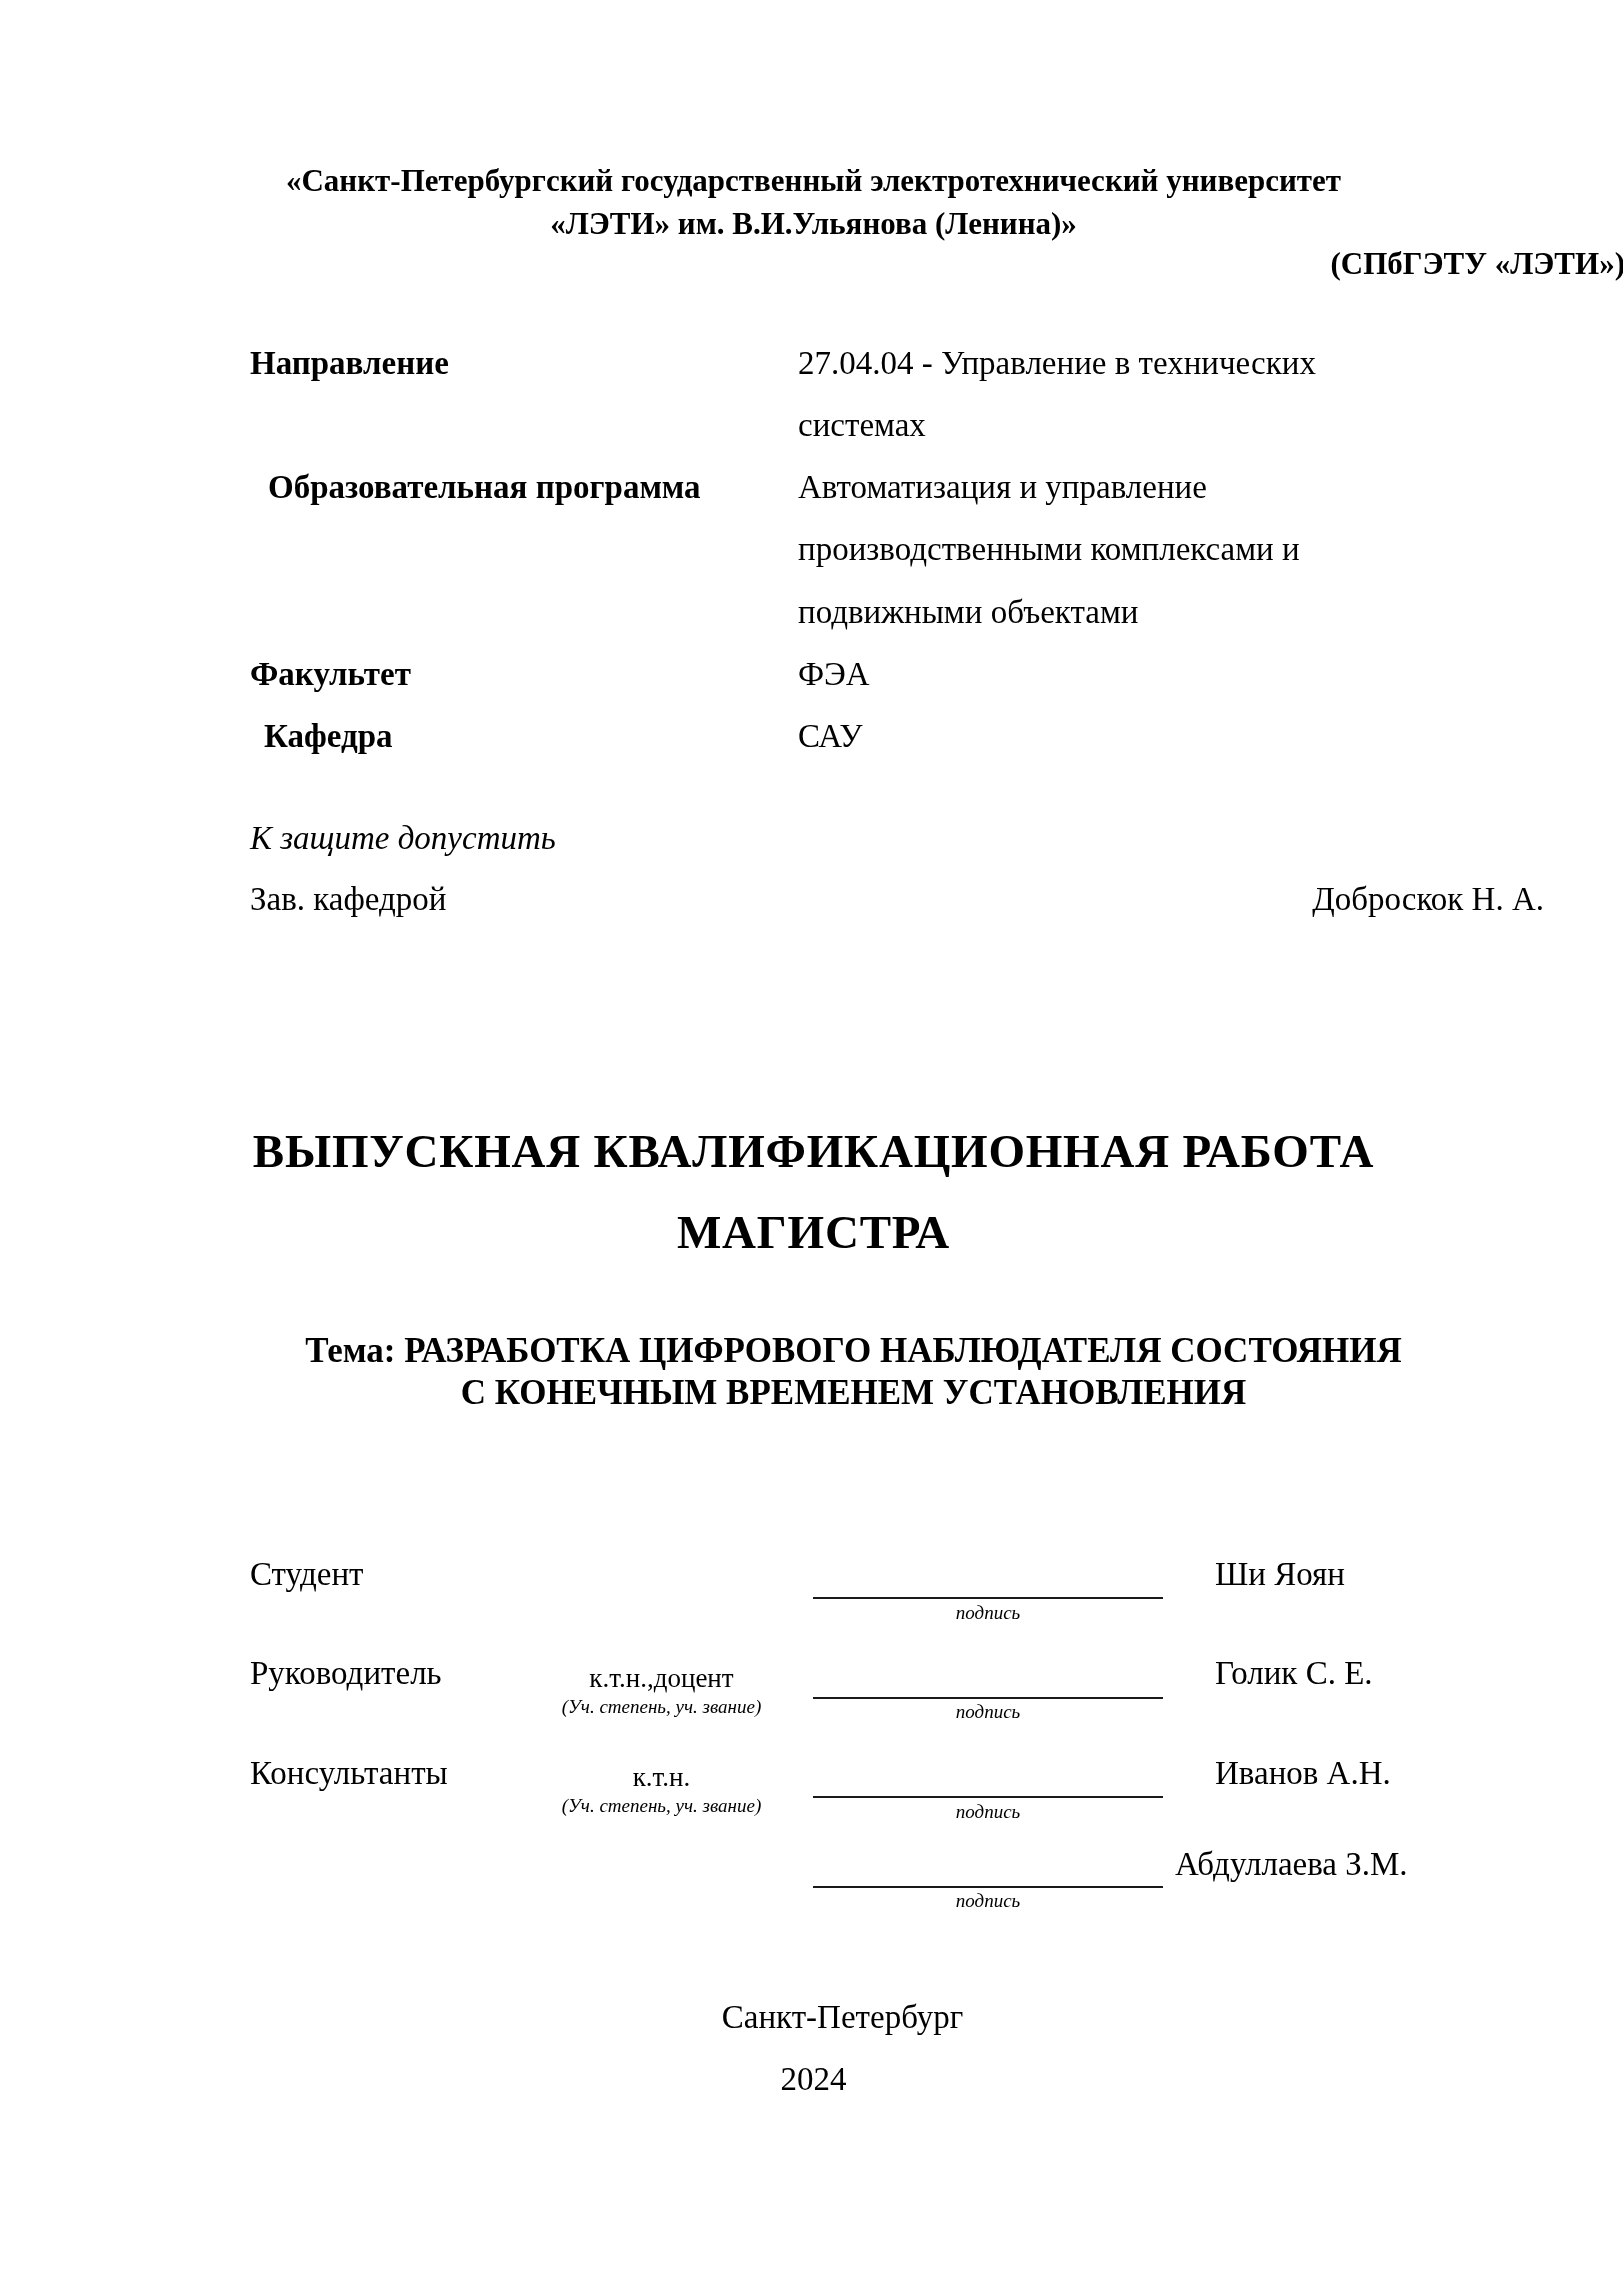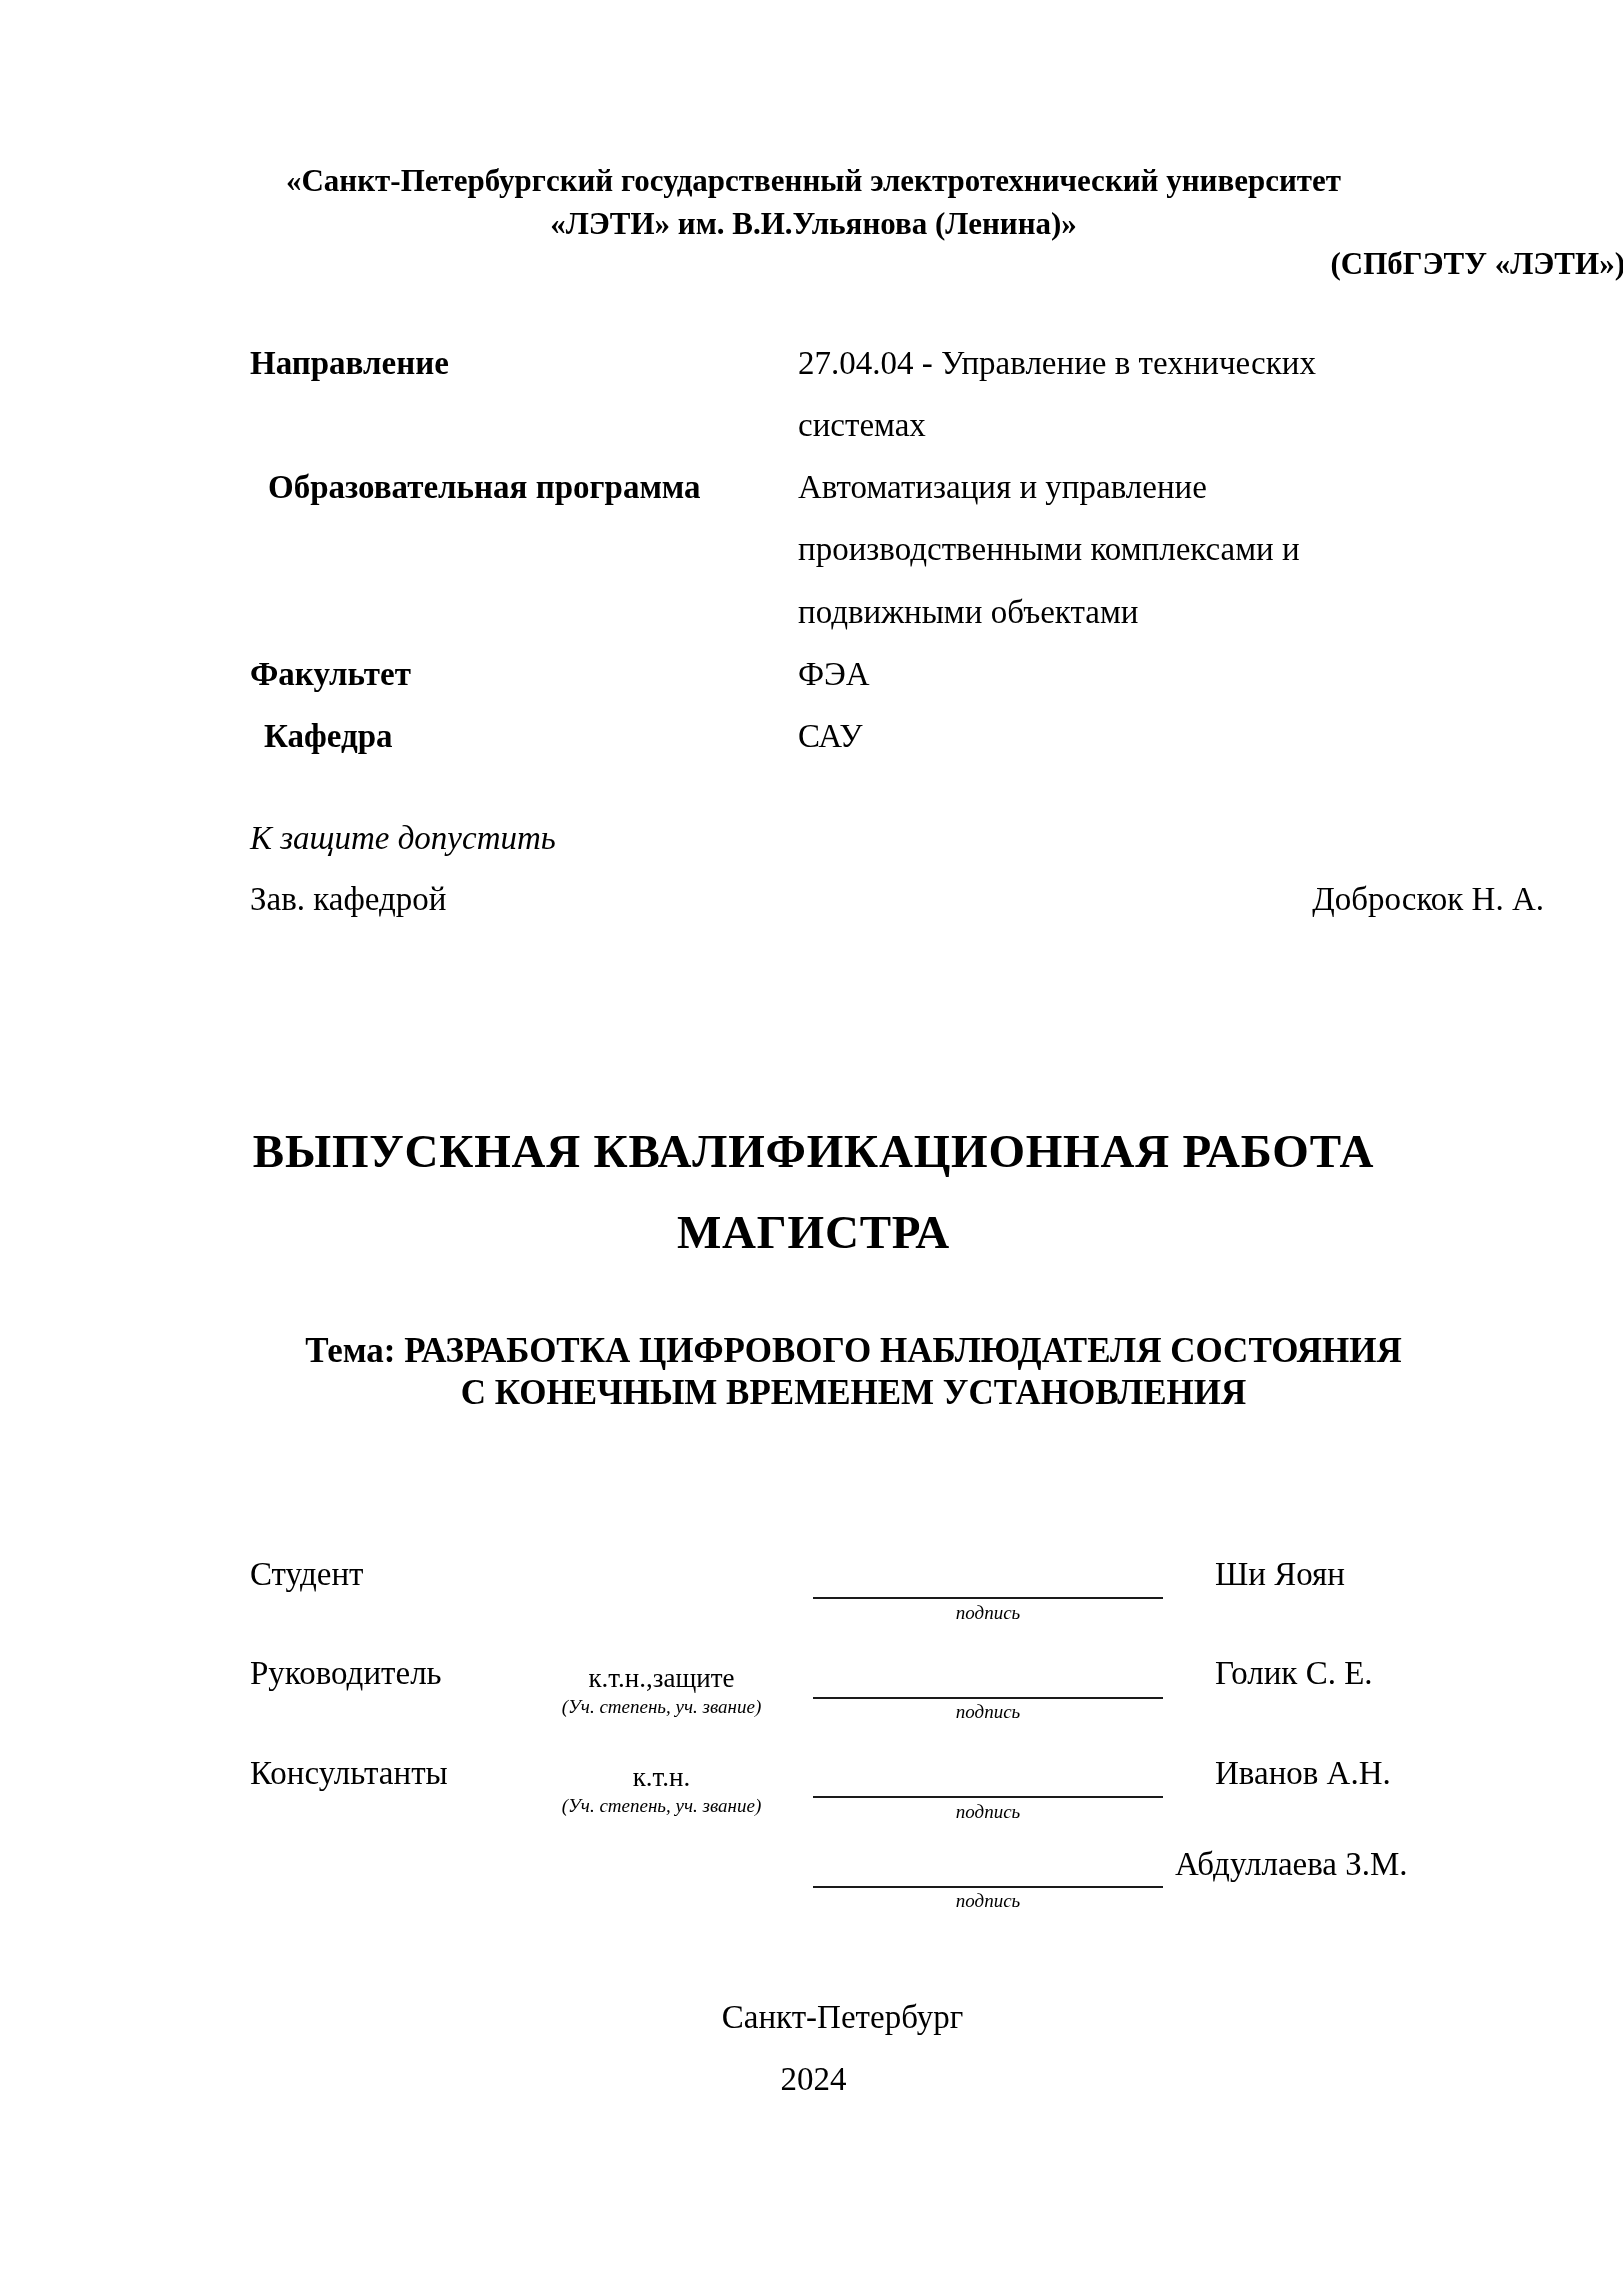--- a/index.html
+++ b/index.html
@@ -53,21 +53,21 @@
 <div class="abs center topic" style="top:1372px;">С КОНЕЧНЫМ ВРЕМЕНЕМ УСТАНОВЛЕНИЯ</div>
 
 <div>
 
   <div class="abs txt" style="left:250px; top:1556px;">Студент</div>
   <div class="sigline" style="left:813px; top:1597px; width:350px;"></div>
   <div class="abs cap" style="left:813px; width:350px; top:1602px;">подпись</div>
   <div class="abs txt" style="left:1215px; top:1556px;">Ши Яоян</div>
 
   <div class="abs txt" style="left:250px; top:1655px;">Руководитель</div>
-  <div class="abs cred" style="left:532px; top:1663px;">к.т.н.,защите</div>
+  <div class="abs cred" style="left:532px; top:1663px;">к.т.н.,доцент</div>
   <div class="abs cap" style="left:532px; width:259px; top:1696px;">(Уч. степень, уч. звание)</div>
   <div class="sigline" style="left:813px; top:1697px; width:350px;"></div>
   <div class="abs cap" style="left:813px; width:350px; top:1701px;">подпись</div>
   <div class="abs txt" style="left:1215px; top:1655px;">Голик С. Е.</div>
 
   <div class="abs txt" style="left:250px; top:1755px;">Консультанты</div>
   <div class="abs cred" style="left:532px; top:1762px;">к.т.н.</div>
   <div class="abs cap" style="left:532px; width:259px; top:1795px;">(Уч. степень, уч. звание)</div>
   <div class="sigline" style="left:813px; top:1796px; width:350px;"></div>
   <div class="abs cap" style="left:813px; width:350px; top:1801px;">подпись</div>

